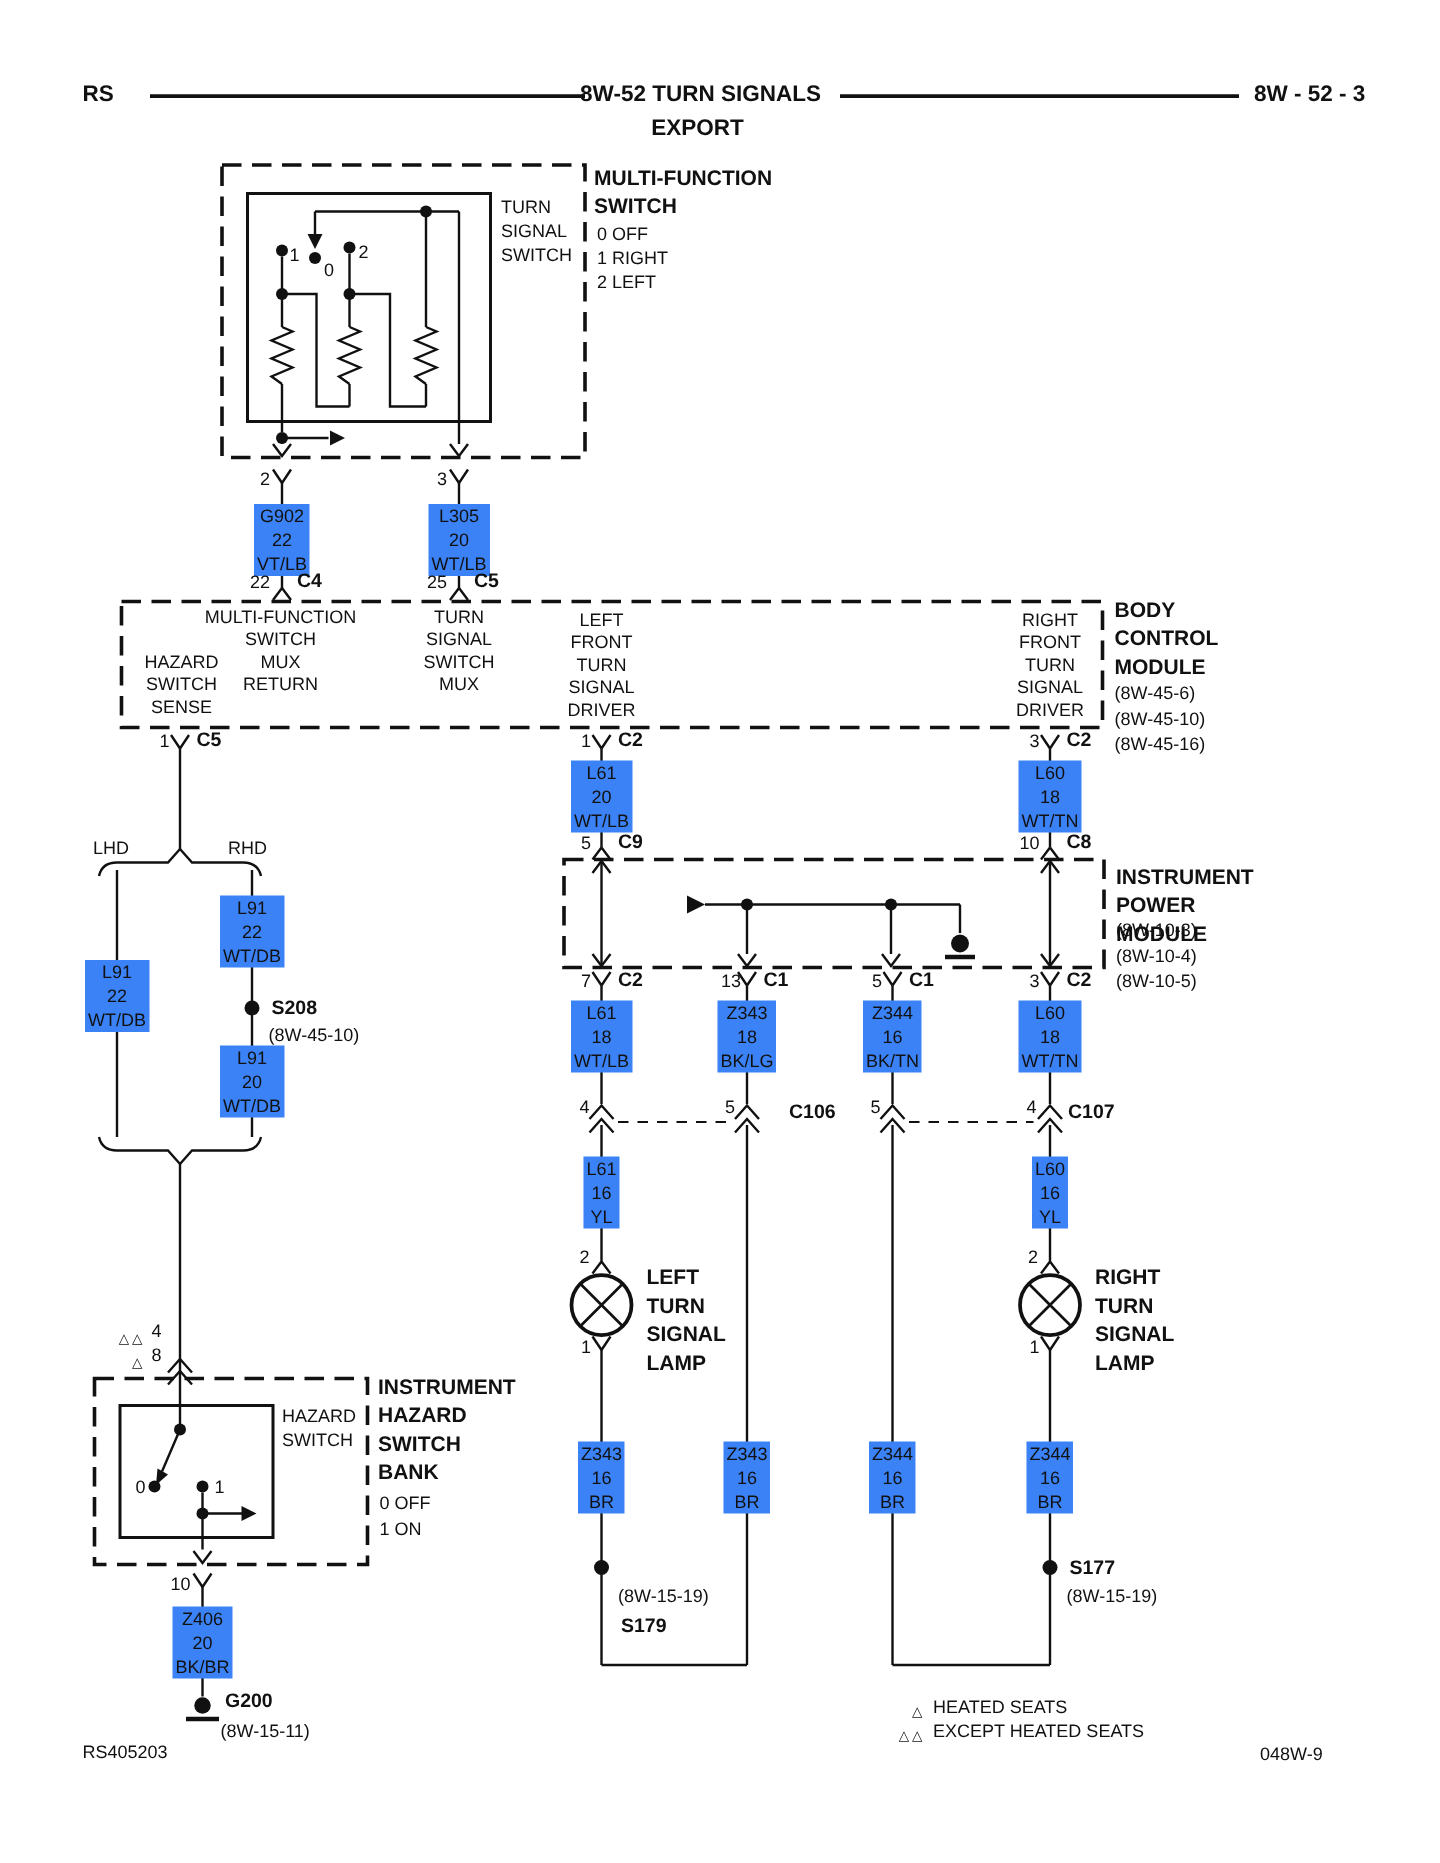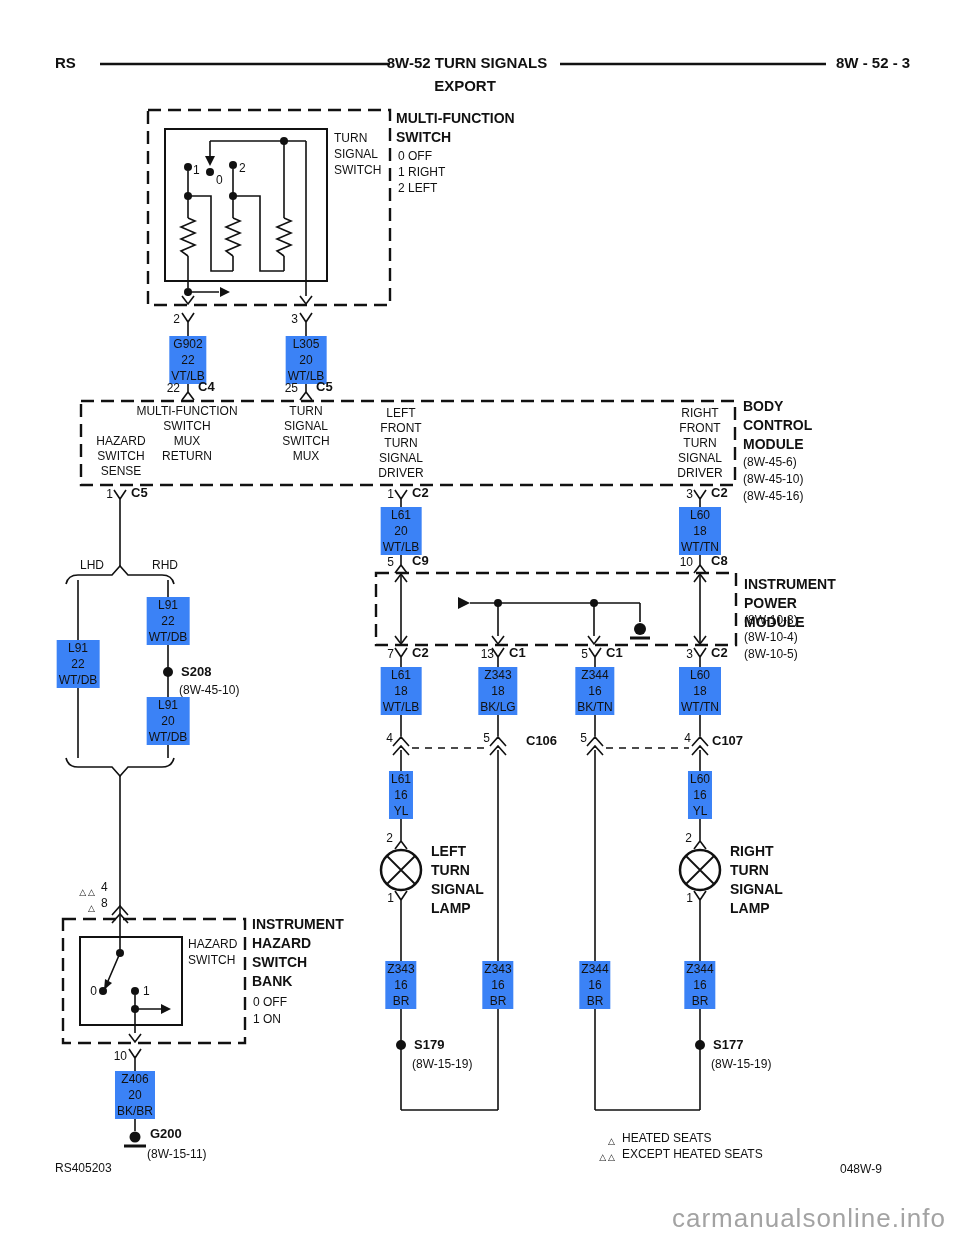--- a/index.html
+++ b/index.html
@@ -215,21 +215,21 @@
 <div class="lbl rf" style="left:743px;top:454px">(8W-45-6)
 (8W-45-10)
 (8W-45-16)</div>
 <div class="lbl r" style="left:113px;top:486px">1</div>
 <div class="lbl cn" style="left:131px;top:485px">C5</div>
 <div class="lbl r" style="left:394px;top:486px">1</div>
 <div class="lbl cn" style="left:412px;top:485px">C2</div>
 <div class="lbl r" style="left:693px;top:486px">3</div>
 <div class="lbl cn" style="left:711px;top:485px">C2</div>
 
-<div class="lbl" style="left:80px;top:557px">LHD</div>
+<div class="lbl" style="left:62px;top:557px">LHD</div>
 <div class="lbl" style="left:152px;top:557px">RHD</div>
 <div class="lbl c bg" style="left:78px;top:640px">L91
 22
 WT/DB</div>
 <div class="lbl c bg" style="left:168px;top:597px">L91
 22
 WT/DB</div>
 <div class="lbl cn" style="left:181px;top:664px">S208</div>
 <div class="lbl" style="left:179px;top:682px">(8W-45-10)</div>
 <div class="lbl c bg" style="left:168px;top:697px">L91
@@ -306,21 +306,21 @@
 BR</div>
 <div class="lbl c bg" style="left:498px;top:961px">Z343
 16
 BR</div>
 <div class="lbl c bg" style="left:595px;top:961px">Z344
 16
 BR</div>
 <div class="lbl c bg" style="left:700px;top:961px">Z344
 16
 BR</div>
-<div class="lbl cn" style="left:414px;top:1037px">S179</div>
+<div class="lbl cn" style="left:414px;top:1076px">S179</div>
 <div class="lbl" style="left:412px;top:1056px">(8W-15-19)</div>
 <div class="lbl cn" style="left:713px;top:1037px">S177</div>
 <div class="lbl" style="left:711px;top:1056px">(8W-15-19)</div>
 
 <div class="lbl r mk" style="left:97px;top:884px">△△</div>
 <div class="lbl" style="left:101px;top:879px">4</div>
 <div class="lbl r mk" style="left:97px;top:900px">△</div>
 <div class="lbl" style="left:101px;top:895px">8</div>
 <div class="lbl t" style="left:252px;top:915px">INSTRUMENT
 HAZARD
@@ -338,15 +338,14 @@
 BK/BR</div>
 <div class="lbl cn" style="left:150px;top:1126px">G200</div>
 <div class="lbl" style="left:147px;top:1146px">(8W-15-11)</div>
 
 <div class="lbl" style="left:55px;top:1160px">RS405203</div>
 <div class="lbl" style="left:840px;top:1161px">048W-9</div>
 <div class="lbl r mk" style="left:617px;top:1133px">△</div>
 <div class="lbl" style="left:622px;top:1130px">HEATED SEATS</div>
 <div class="lbl r mk" style="left:617px;top:1149px">△△</div>
 <div class="lbl" style="left:622px;top:1146px">EXCEPT HEATED SEATS</div>
-<div class="lbl wm" style="left:672px;top:1203px">carmanualsonline.info</div>
 
 </div>
 
 </body></html>

